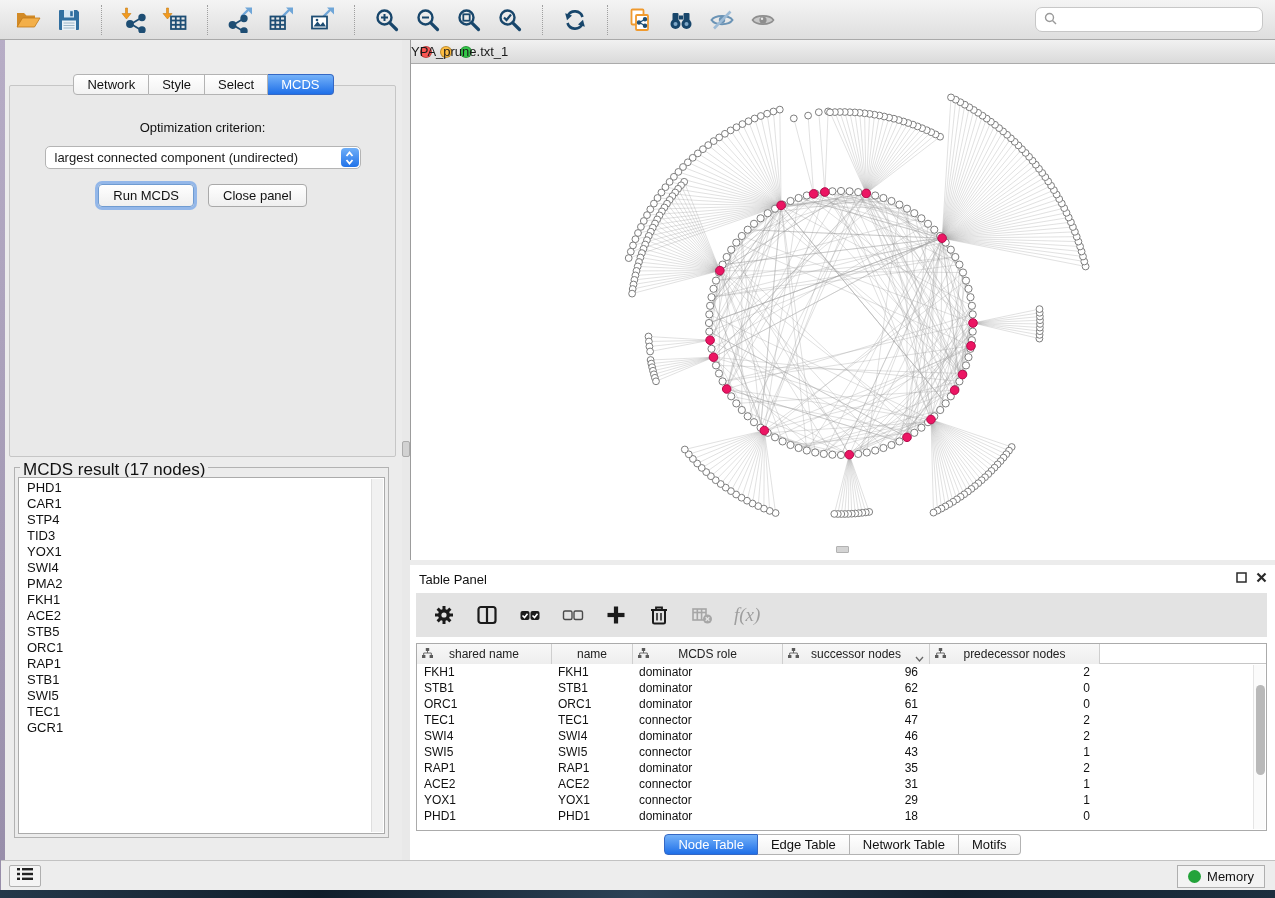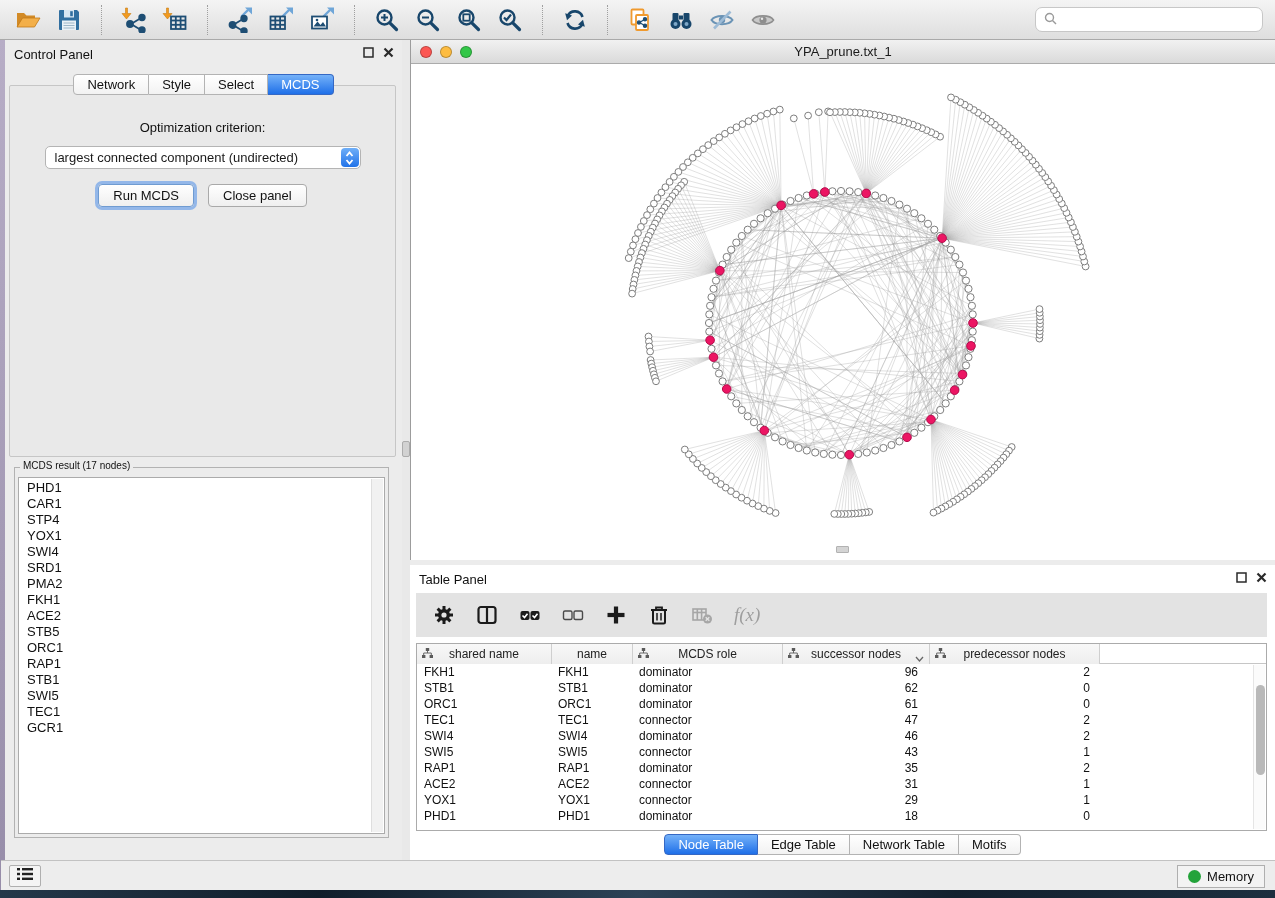--- a/index.html
+++ b/index.html
@@ -45,41 +45,41 @@
           border:1px solid #B4B4B4;border-radius:5px;display:flex;align-items:center;
           padding-left:9px;font-size:13px;}
   .stepper{position:absolute;right:1px;top:1px;bottom:1px;width:18px;border-radius:4px;
            background:linear-gradient(#6FAFF8,#2173E9);display:flex;align-items:center;justify-content:center;}
   .btn-row{margin-top:15px;display:flex;justify-content:center;gap:14px;}
   .btn{height:23px;padding:0 14px;font-size:13px;color:#111;background:linear-gradient(#FFFFFF,#EFEFEF);
        border:1px solid #A9A9A9;border-radius:4px;font-family:"Liberation Sans",sans-serif;}
   .btn.focus{box-shadow:0 0 0 3px rgba(125,170,232,.8);border-color:#6F9BD1;}
 
   .result-box{position:absolute;left:9px;top:427px;width:375px;height:371px;border:1px solid #B2B2B2;}
-  .result-legend{position:absolute;top:-8px;left:5px;background:#ECECEC;padding:0 3px;font-size:10px;color:#111;}
+  .result-legend{position:absolute;top:-8px;left:5px;background:#ECECEC;padding:0 3px;font-size:17px;color:#111;}
   .result-inner{position:absolute;left:3px;right:3px;top:9px;bottom:3px;background:#FFF;border:1px solid #ABABAB;overflow:hidden;}
   .result-list{position:absolute;left:0;top:2px;right:14px;bottom:0;padding-left:8px;}
   .mcds-item{font-size:13px;line-height:16px;color:#111;white-space:nowrap;}
   .result-scroll{position:absolute;right:1px;top:1px;bottom:1px;width:12px;background:#F1F1F1;border-left:1px solid #DEDEDE;}
 
   
   .pane-divider{position:absolute;left:402px;top:40px;width:8px;height:820px;background:#E9E9E9;}
   .v-grabber{position:absolute;left:402px;top:441px;width:8px;height:16px;background:#D2D2D2;
              border:1px solid #ACACAC;border-radius:2px;}
   .h-grabber{position:absolute;left:836px;top:546px;width:13px;height:7px;background:#D4D4D4;
              border:1px solid #B2B2B2;border-radius:1px;z-index:4;}
 
   
   .network-window{position:absolute;left:410px;top:40px;width:865px;height:520px;background:#FFF;
                   border-left:1px solid #9C9C9C;}
   .nw-titlebar{position:relative;height:24px;background:linear-gradient(#F1F1F1,#DADADA);
                border-bottom:1px solid #ABABAB;}
   .traffic{position:absolute;left:9px;top:6px;display:flex;gap:8px;}
   .light{width:12px;height:12px;border-radius:50%;border:1px solid rgba(0,0,0,.25);}
-  .nw-title{position:absolute;left:0;right:0;top:4px;text-align:center;font-size:13px;color:#1a1a1a;}
+  .nw-title{position:absolute;left:0;right:0;top:4px;text-align:left;font-size:13px;color:#1a1a1a;}
   .nw-canvas{position:absolute;left:0;top:24px;width:865px;height:496px;}
 
   
   .table-panel{position:absolute;left:410px;top:565px;width:865px;height:295px;background:#ffffff;}
   .tp-toolbar{position:absolute;left:6px;right:8px;top:28px;height:44px;background:#E3E3E3;
               display:flex;align-items:center;gap:21px;padding:0 17px;}
   .tt-btn{display:flex;align-items:center;}
   .fx{font:italic 19px "Liberation Serif",serif;color:#9E9E9E;}
   .tp-table{position:absolute;left:6px;right:8px;top:78px;height:188px;background:#FFF;border:1px solid #ABABAB;}
   .thead{display:flex;height:20px;border-bottom:1px solid #C6C6C6;}
@@ -277,35 +277,20 @@
             <line x1="8.5" y1="8.5" x2="12" y2="12" stroke="#9A9A9A" stroke-width="1.4"></line>
           </svg>
       </span>
       <input placeholder="" style="">
     </div>
   </div>
 
   <div class="left-strip"></div>
 
   <div class="control-panel">
-    <div class="panel-titlebar">
-      <span class="panel-title">Control Panel</span>
-      <span class="win-btns">
-        <span class="win-btn">
-            <svg width="11" height="11">
-              <rect x="1" y="1" width="9" height="9" fill="none" stroke="#2A2A2A" stroke-width="1.5"></rect>
-            </svg>
-          </span>
-        <span class="win-btn">
-            <svg width="11" height="11">
-              <path d="M1.5 1.5l8 8M9.5 1.5l-8 8" stroke="#2A2A2A" stroke-width="2.2"></path>
-            </svg>
-          </span>
-      </span>
-    </div>
     <div class="cp-tabs">
         <div class="tab">Network</div>
         <div class="tab">Style</div>
         <div class="tab">Select</div>
         <div class="tab active">MCDS</div>
       </div>
     <div class="cp-body">
       <div class="opt-label">Optimization criterion:</div>
       <div class="select">
         <span>largest connected component (undirected)</span>
@@ -321,23 +306,23 @@
         <button class="btn">Close panel</button>
       </div>
     </div>
     <div class="result-box">
       <span class="result-legend">MCDS result (17 nodes)</span>
       <div class="result-inner">
         <div class="result-list">
             <div class="mcds-item">PHD1</div>
             <div class="mcds-item">CAR1</div>
             <div class="mcds-item">STP4</div>
+            <div class="mcds-item">TID3</div>
             <div class="mcds-item">YOX1</div>
             <div class="mcds-item">SWI4</div>
-            <div class="mcds-item">SRD1</div>
             <div class="mcds-item">PMA2</div>
             <div class="mcds-item">FKH1</div>
             <div class="mcds-item">ACE2</div>
             <div class="mcds-item">STB5</div>
             <div class="mcds-item">ORC1</div>
             <div class="mcds-item">RAP1</div>
             <div class="mcds-item">STB1</div>
             <div class="mcds-item">SWI5</div>
             <div class="mcds-item">TEC1</div>
             <div class="mcds-item">GCR1</div>

